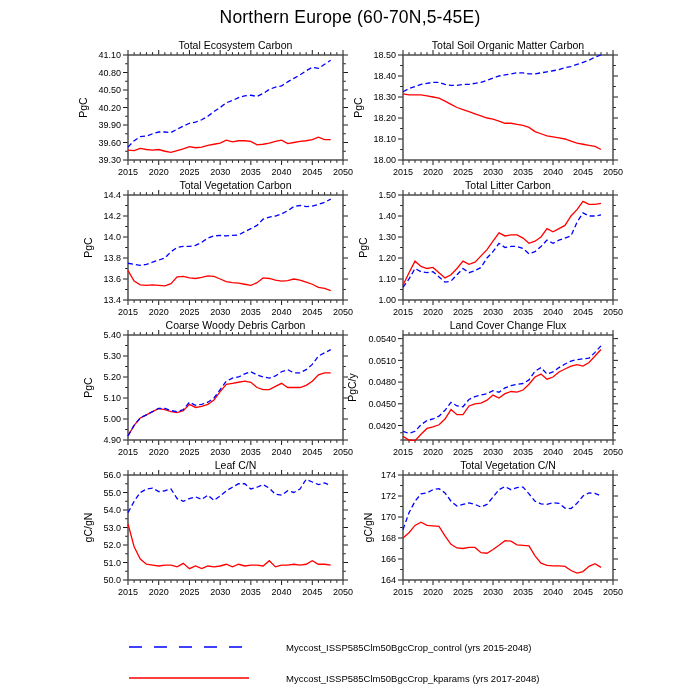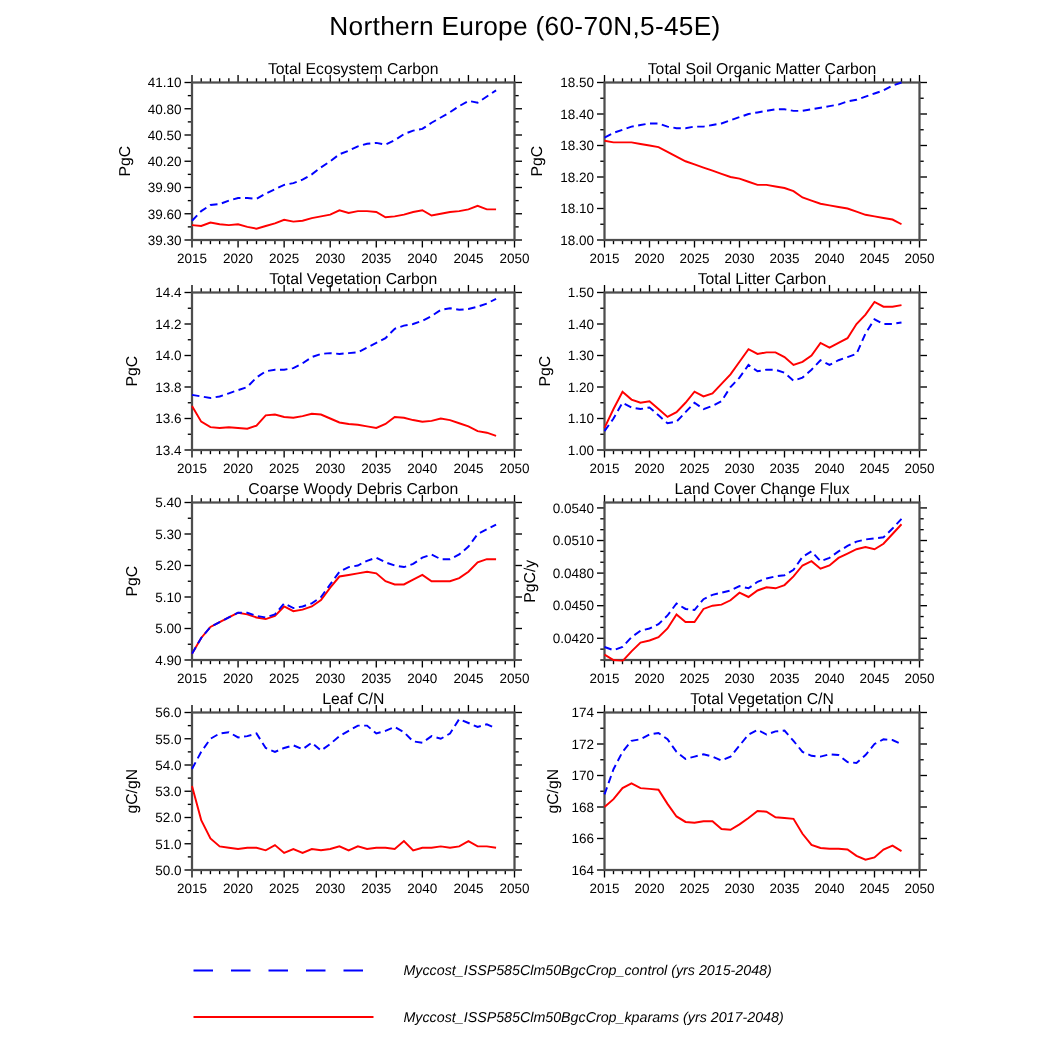--- a/index.html
+++ b/index.html
@@ -9,21 +9,21 @@
   }
   .main-title{
     position:absolute;top:7px;left:0;width:700px;text-align:center;
     font-size:17.5px;letter-spacing:0.2px;
   }
   #chart-canvas{position:absolute;top:0;left:0;}
   #chart-canvas text{font-family:"Liberation Sans", sans-serif;fill:#000;}
   .legend{position:absolute;left:128px;top:641px;}
   .legend-row{display:flex;align-items:center;height:12px;margin-bottom:19px;}
   .legend-row svg{display:block;}
-  .legend-label{margin-left:19px;font-size:9.5px;white-space:nowrap;font-style:italic;}
+  .legend-label{margin-left:36px;font-size:9.5px;white-space:nowrap;}
 </style>
 </head>
 <body>
 
 <svg id="chart-canvas" width="700" height="700">
     <g>
       <clipPath id="clip0">
         <rect x="127" y="54" width="217" height="107"></rect>
       </clipPath>
       <text x="235.5" y="49" font-size="10.5" text-anchor="middle">Total Ecosystem Carbon</text>

